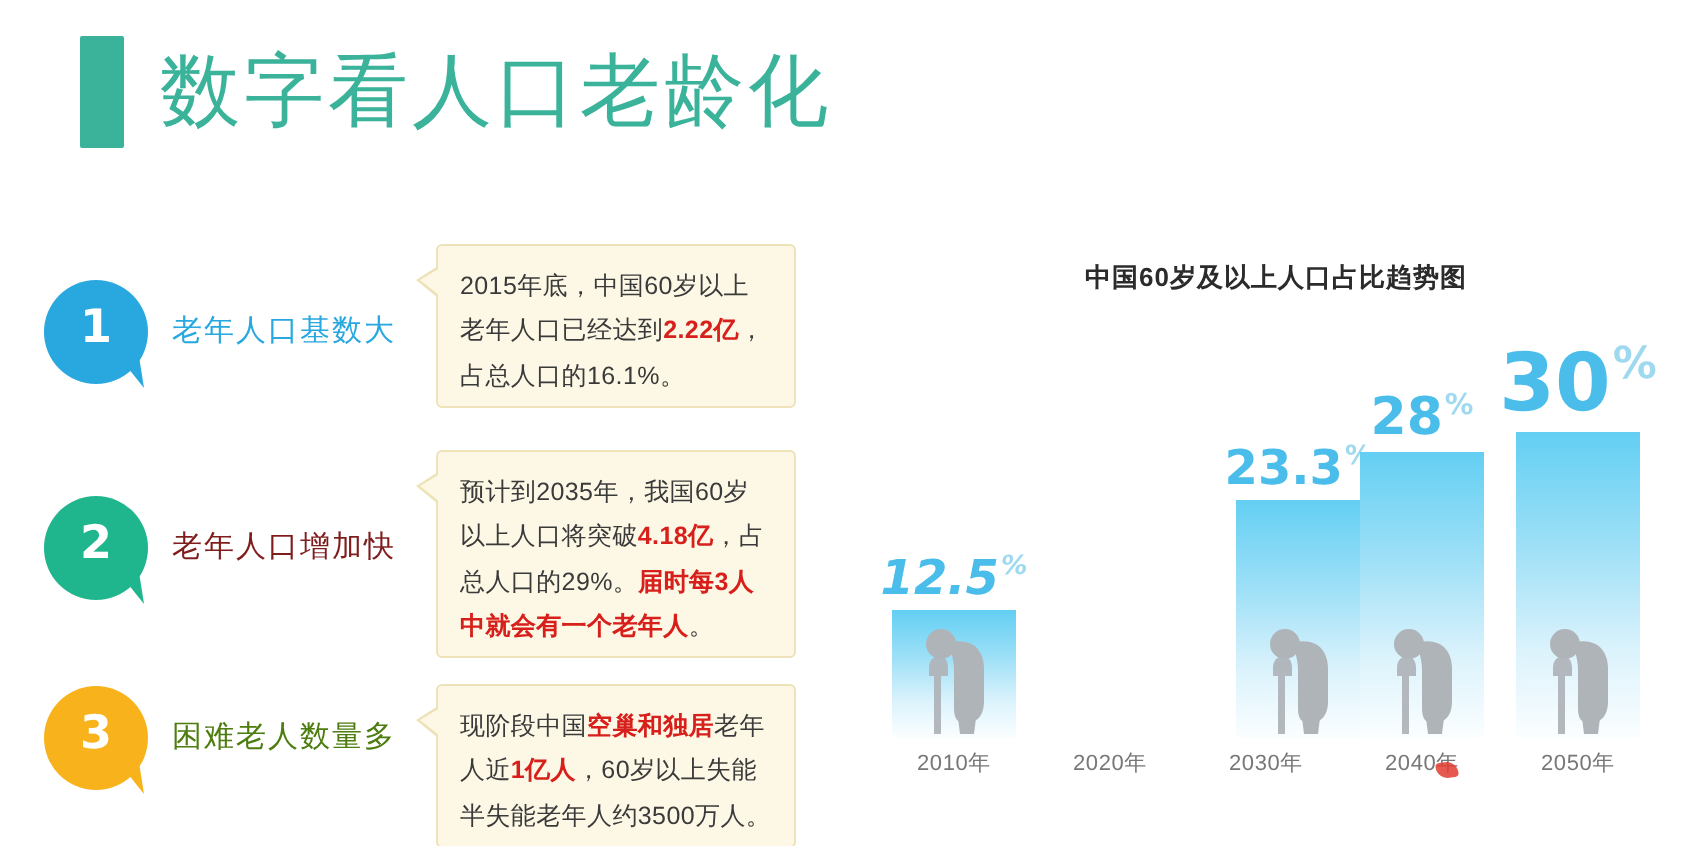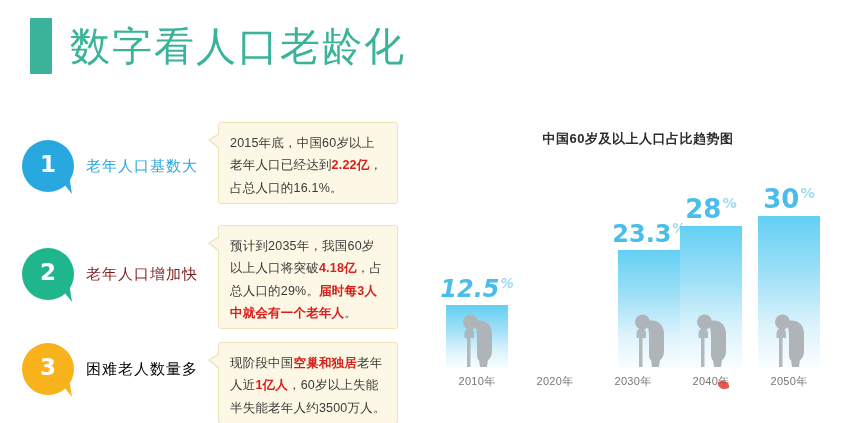--- a/index.html
+++ b/index.html
@@ -6,21 +6,21 @@
   body{
     width:850px;height:423px;
     background:#ffffff;
     font-family:"Liberation Sans","DejaVu Sans",sans-serif;
     overflow:hidden;
     position:relative;
   }
   #page{position:absolute;left:0;top:0;width:850px;height:423px;background:#fff;}
 
   
-  .title-row{position:absolute;left:30px;top:18px;display:flex;align-items:center;}
+  .title-row{position:absolute;left:40px;top:18px;display:flex;align-items:center;}
   .title-bar{width:22px;height:56px;background:#3BB39A;border-radius:1px;}
   .title-text{
     margin-left:18px;
     font-size:40px;
     letter-spacing:2px;
     color:#3BB39A;
     font-weight:500;
     line-height:1;
     white-space:nowrap;
   }
@@ -55,21 +55,21 @@
   .item-label{
     margin-left:12px;
     font-size:15px;
     line-height:52px;
     white-space:nowrap;
     font-weight:500;
     letter-spacing:1px;
   }
   .item-1 .item-label{color:#29A8DF;}
   .item-2 .item-label{color:#7f1d1d;}
-  .item-3 .item-label{color:#000000;}
+  .item-3 .item-label{color:#4d7c0f;}
 
   
   .callout{
     position:absolute;
     left:218px;width:180px;
     background:#FDF8E5;
     border:1px solid #EDE2B8;
     border-radius:3px;
     box-sizing:border-box;
     padding:9px 11px 4px 11px;
@@ -255,21 +255,21 @@
               <g fill="#AFB4B9">
                 <circle cx="15.5" cy="11" r="7.5"></circle>
                 <path d="M21 10 C31 8 37 14 37 23 L37 40 C37 46 34 50 30 50 L26 50 C23 50 22 47 22 43 L22 24 C22 17 19 13 21 10 Z"></path>
                 <path d="M24 48 L33 48 L32 56 L25 56 Z"></path>
                 <path d="M9.5 23 C9.5 19 12 17 14.5 17 C17 17 19 19 19 23 L19 27 L15.5 27 L15.5 56 L12 56 L12 27 L9.5 27 Z" opacity="0.95"></path>
               </g>
             </svg>
           </div>
         </div>
         <div class="bar-col" style="left: 326px;">
-          <div class="bar-value" style="font-size: 26px;">30<span class="pct">%</span></div>
+          <div class="bar-value" style="font-size: 40px;">30<span class="pct">%</span></div>
           <div class="bar" style="height: 153px;">
             <svg class="figure" width="44" height="56" viewBox="0 0 44 56">
               <g fill="#AFB4B9">
                 <circle cx="15.5" cy="11" r="7.5"></circle>
                 <path d="M21 10 C31 8 37 14 37 23 L37 40 C37 46 34 50 30 50 L26 50 C23 50 22 47 22 43 L22 24 C22 17 19 13 21 10 Z"></path>
                 <path d="M24 48 L33 48 L32 56 L25 56 Z"></path>
                 <path d="M9.5 23 C9.5 19 12 17 14.5 17 C17 17 19 19 19 23 L19 27 L15.5 27 L15.5 56 L12 56 L12 27 L9.5 27 Z" opacity="0.95"></path>
               </g>
             </svg>
           </div>

